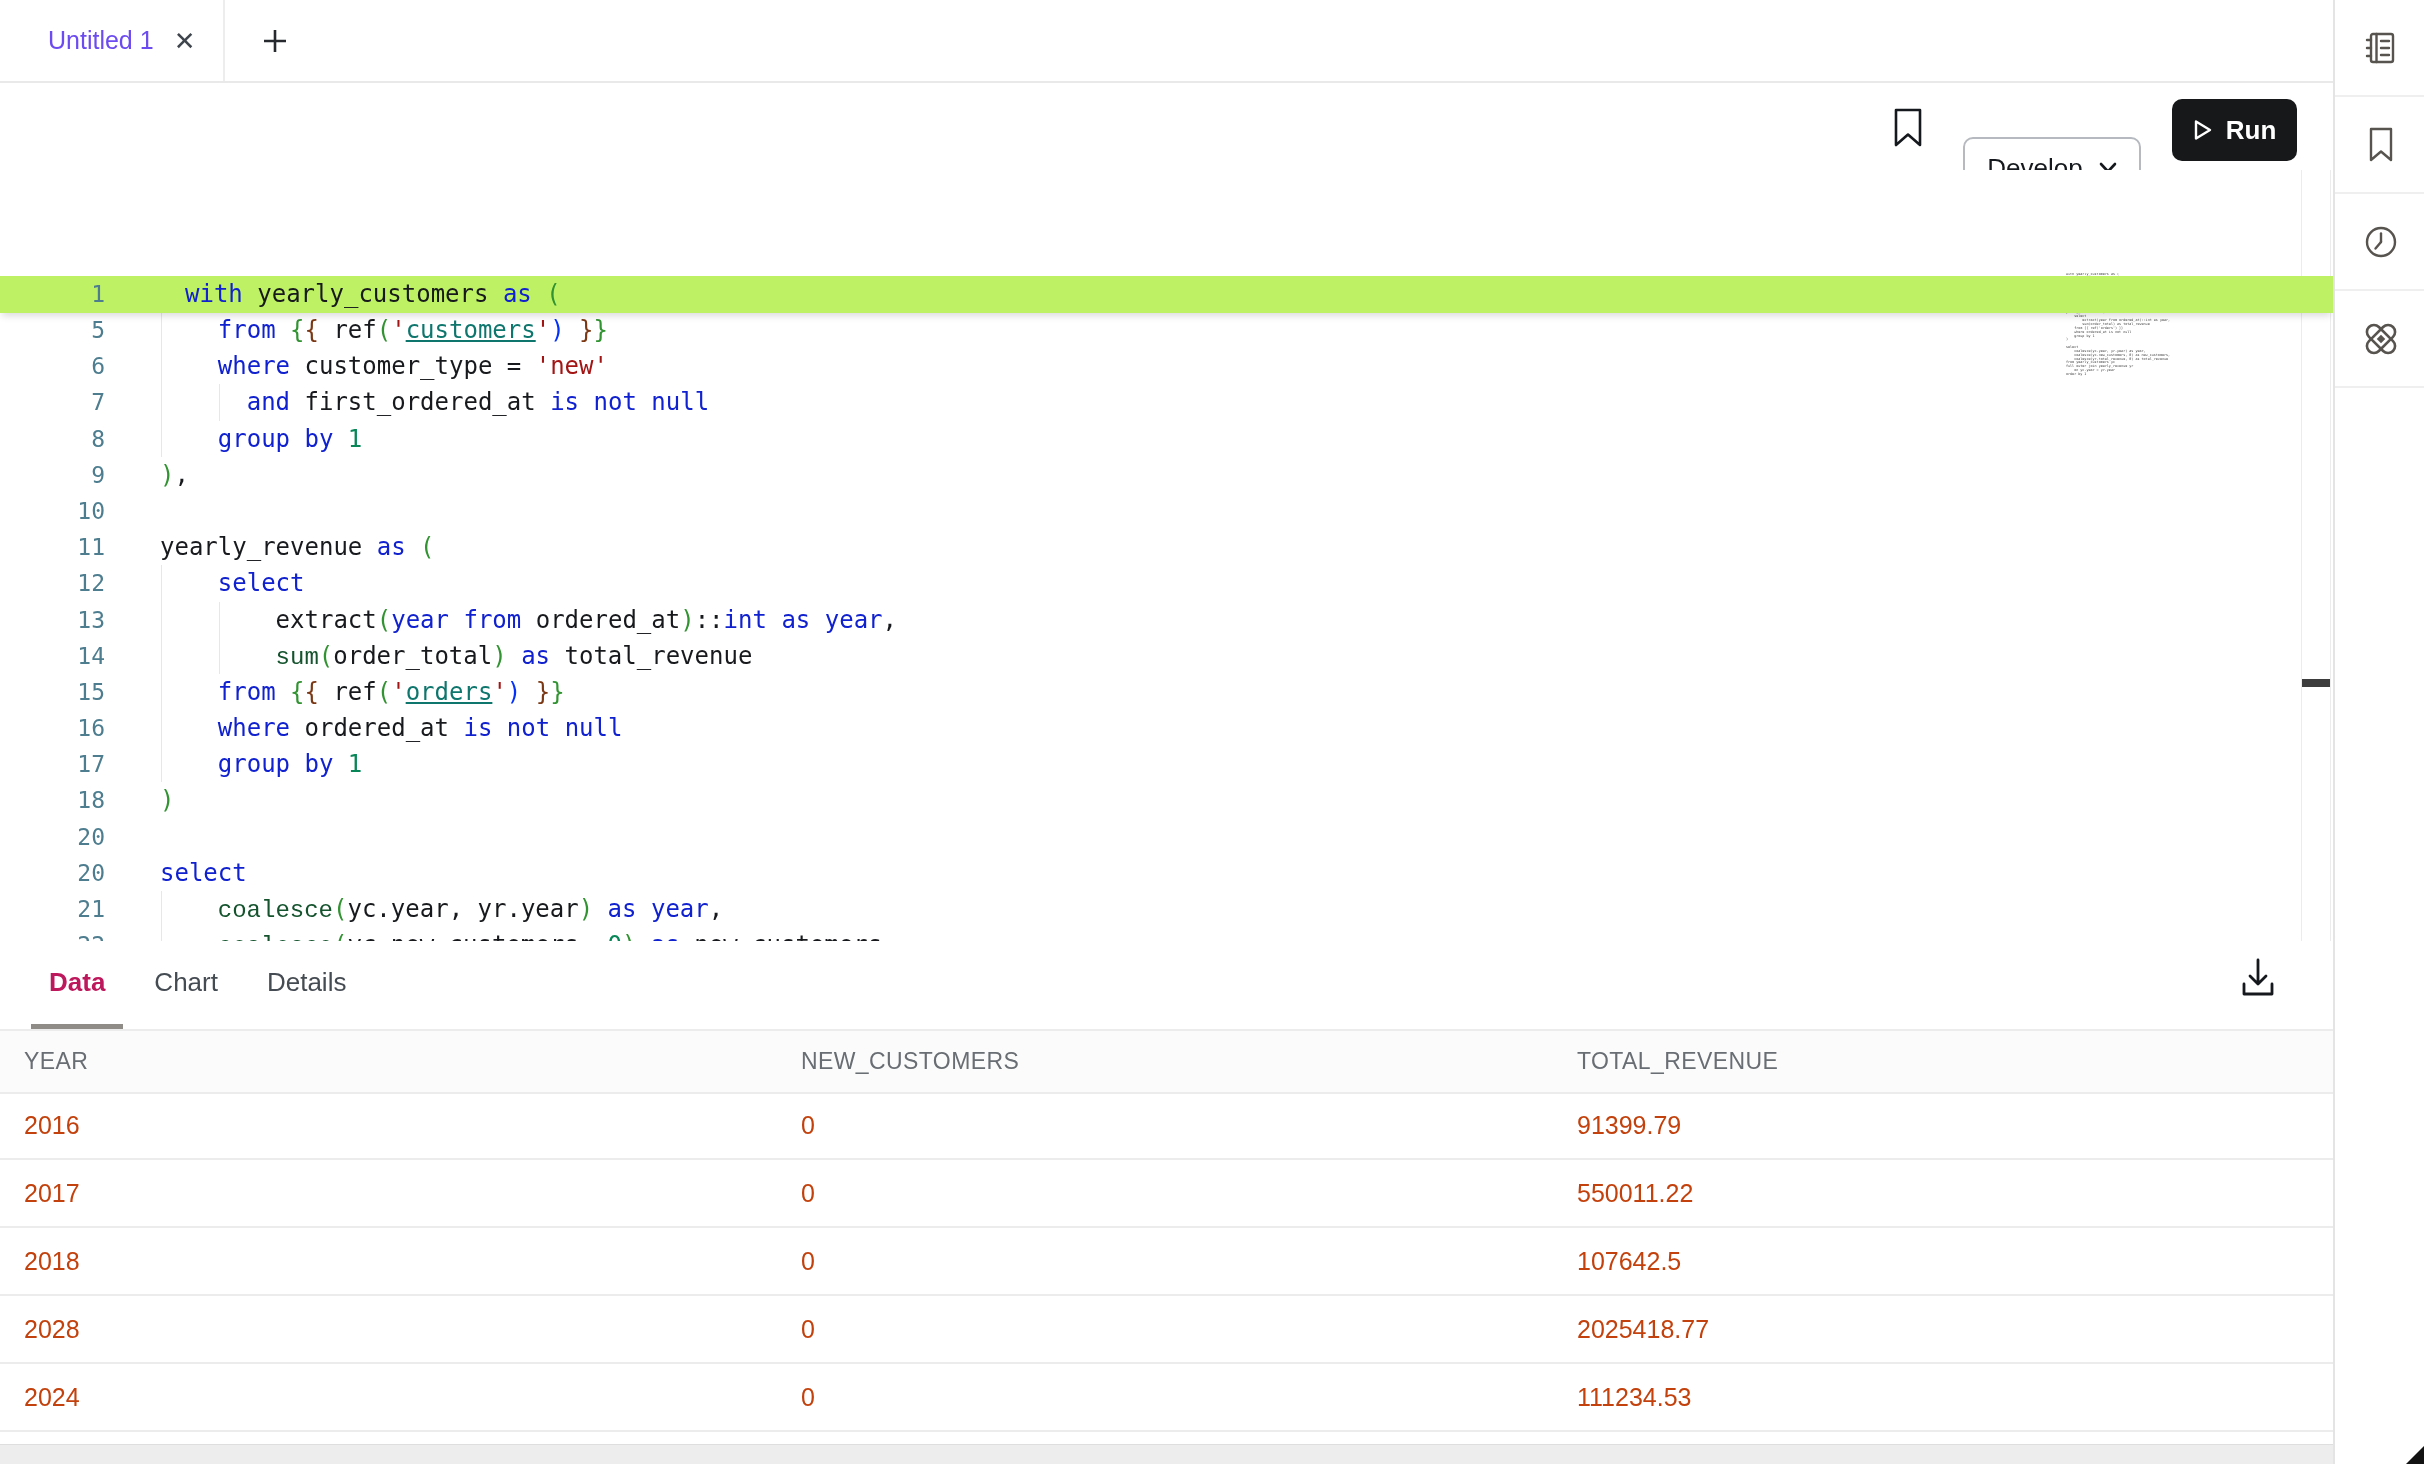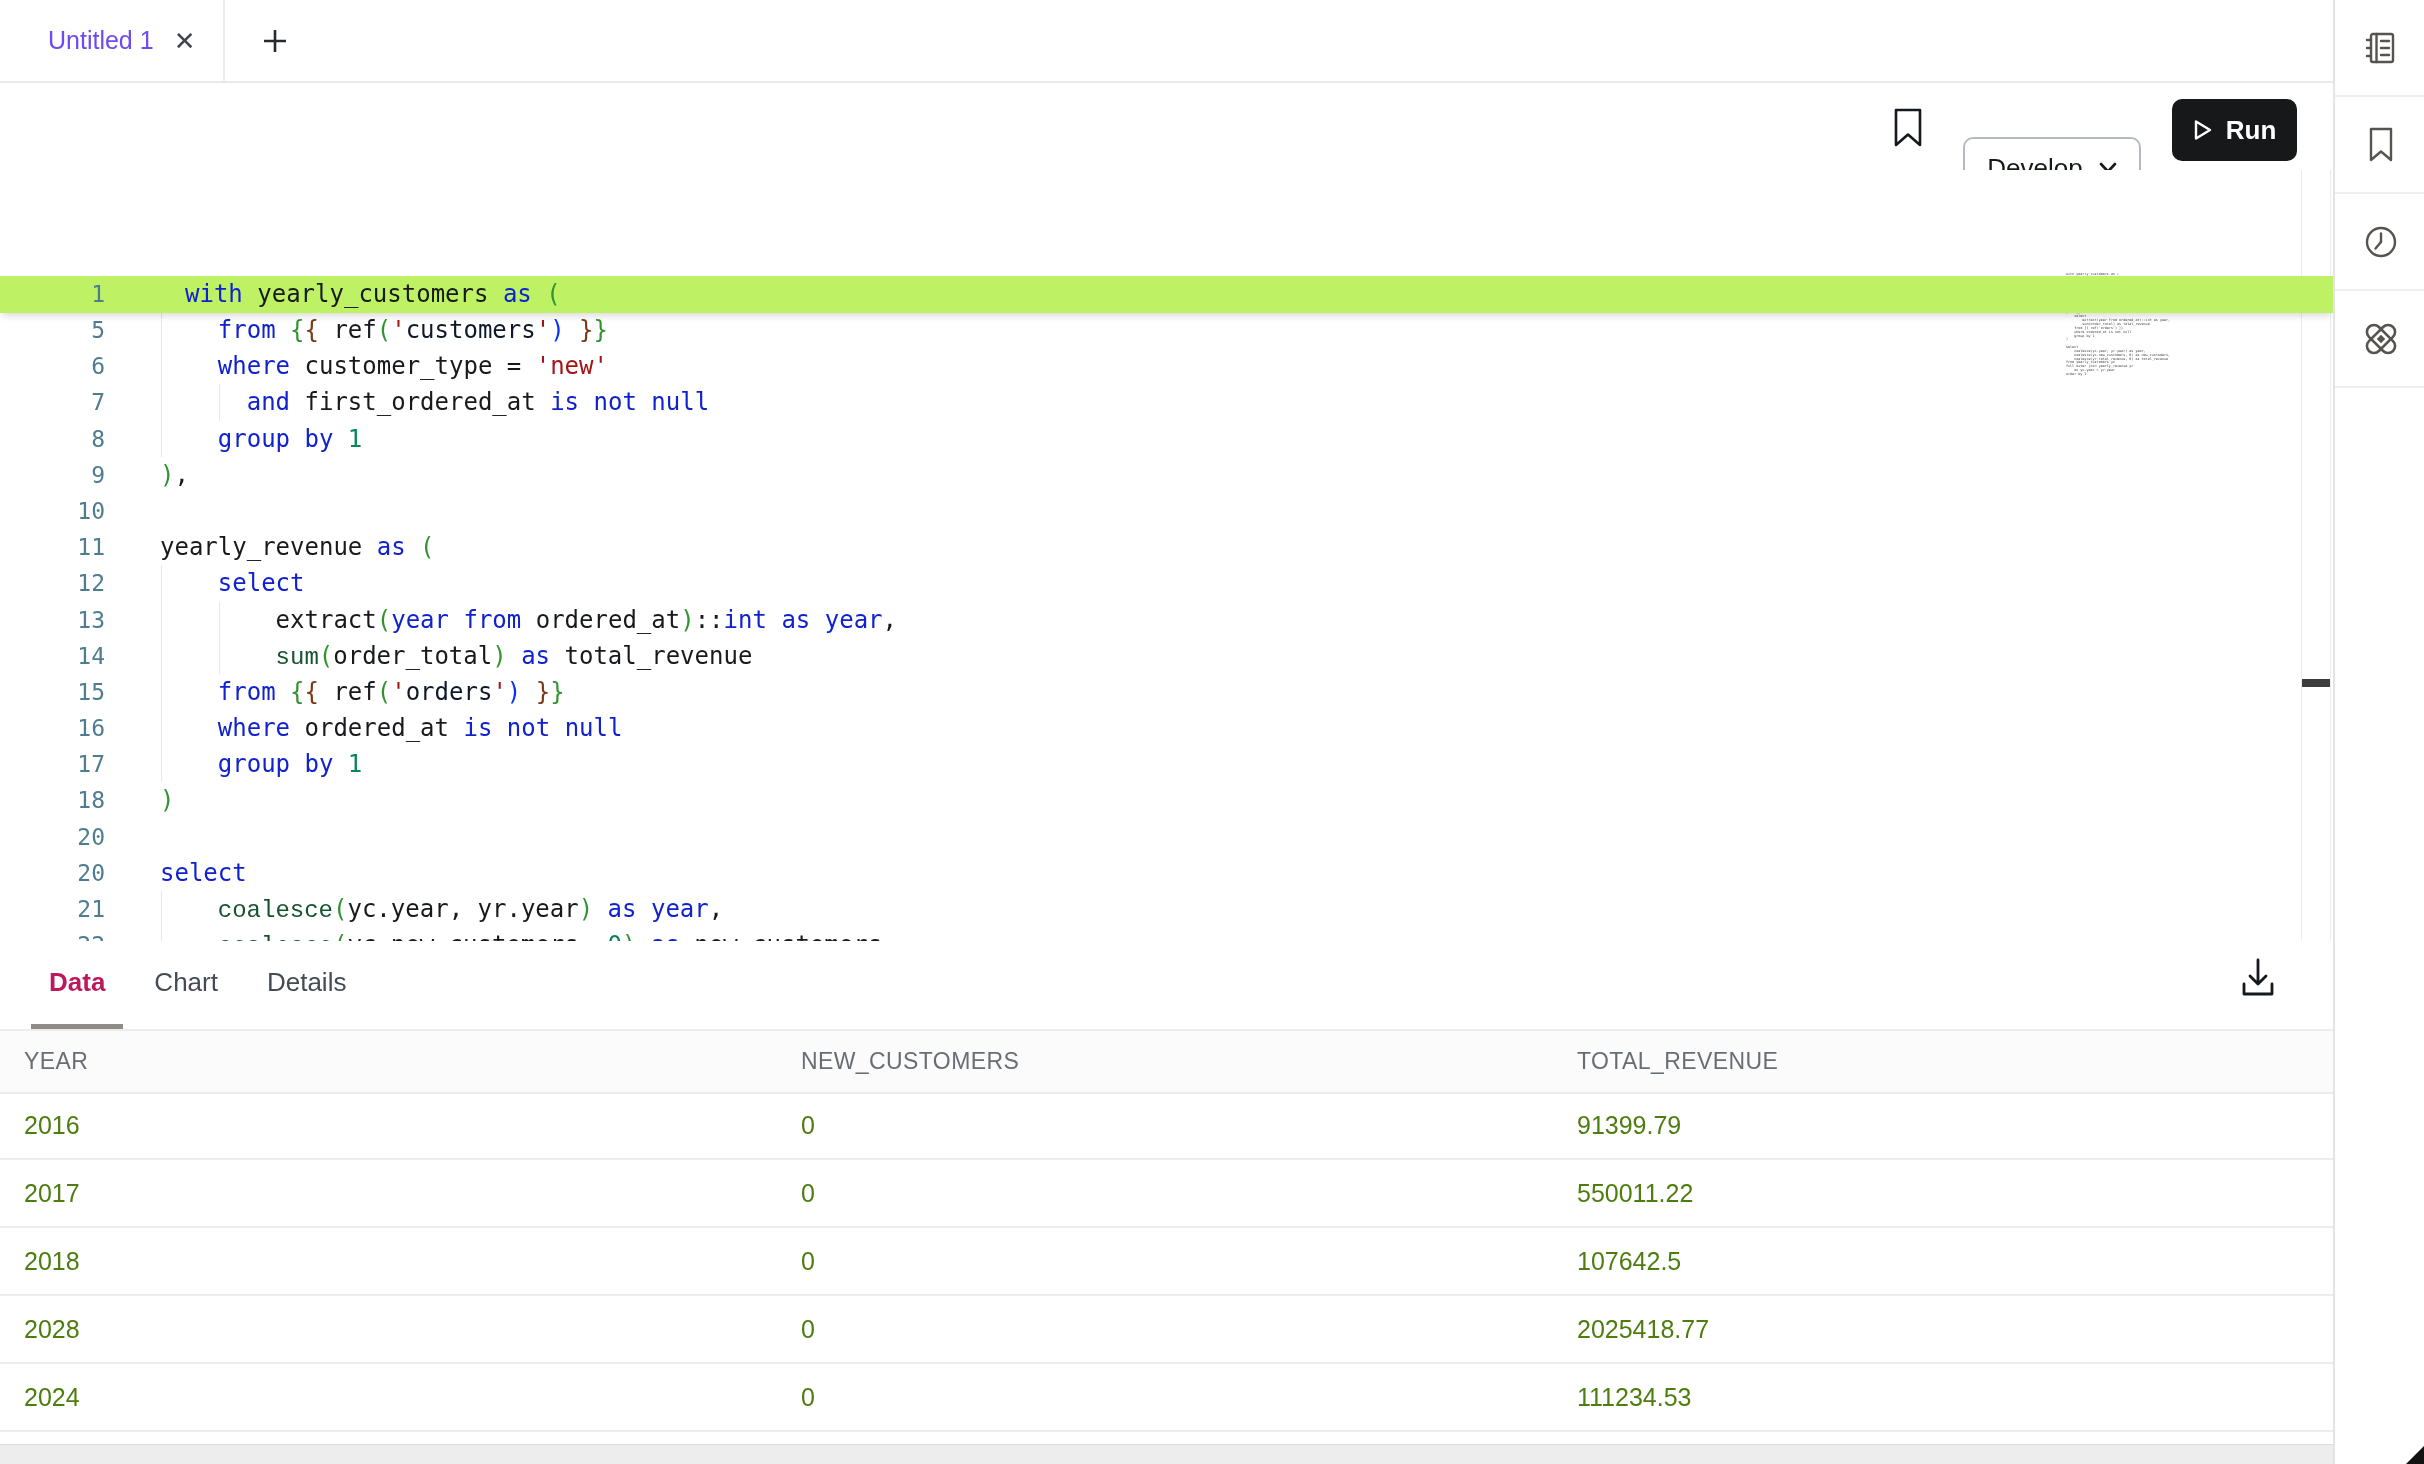--- a/index.html
+++ b/index.html
@@ -47,21 +47,21 @@
   .guide.g1{left:161px;}
   .guide.g2{left:219px;}
   #sticky-line{position:absolute;top:106px;left:0;width:100%;height:37px;background:#bef264;z-index:5;
                box-shadow:0 5px 7px -2px rgba(0,0,0,.14);}
   #editor-lines{position:absolute;top:142px;left:0;width:100%;}
   
   .tk-kw{color:#1021cf;}
   .tk-id,.tk-pl{color:#17191c;}
   .tk-fn{color:#14532d;font-family:Liberation Mono, monospace;}
   .tk-str{color:#a31515;}
-  .tk-lnk{color:#0f172a;margin-top:15px;}
+  .tk-lnk{color:#0f766e;text-decoration:underline;margin-top:15px;}
   .tk-num{color:#098658;}
   .tk-b1{color:#319331;}
   .tk-b2{color:#7b3814;}
   .tk-b3{color:#0431fa;}
   #minimap{position:absolute;left:2066px;top:103px;width:120px;height:110px;overflow:hidden;cursor:pointer;}
   #minimap pre{margin:0;font-family:"DejaVu Sans Mono",monospace;font-size:3.4px;line-height:3.85px;
                color:#404040;white-space:pre;}
   #scroll-track-a{position:absolute;left:2301px;top:0;width:1px;height:771px;background:#ececec;}
   #scroll-track-b{position:absolute;left:2330px;top:0;width:1px;height:771px;background:#ececec;}
   #scroll-marker{position:absolute;left:2302px;top:509px;width:28px;height:8px;background:#3d3d3d;cursor:pointer;}
@@ -72,21 +72,21 @@
                 align-items:stretch;padding-left:31px;gap:13px;}
   .rtab{display:flex;align-items:center;padding:0 18px;font-size:26px;color:#454b52;
         border-bottom:5px solid transparent;cursor:pointer;}
   .rtab.active{color:#be185d;font-weight:bold;border-bottom-color:#8f8b87;}
   #download-btn{position:absolute;left:2240px;top:15px;}
   #table-head{position:absolute;top:90px;left:0;width:2333px;height:61px;background:#fbfbfb;
               border-bottom:2px solid #ececec;display:grid;grid-template-columns:777px 776px 1fr;}
   .th{display:flex;align-items:center;padding-left:24px;font-size:23px;color:#696e74;letter-spacing:.4px;}
   #table-body{position:absolute;top:151px;left:0;width:2333px;}
   .tr{height:68px;border-bottom:2px solid #ececec;display:grid;grid-template-columns:777px 776px 1fr;box-sizing:border-box;}
-  .td{display:flex;align-items:center;padding-left:24px;font-size:25px;color:#4d7c0f;}
+  .td{display:flex;align-items:center;padding-left:24px;font-size:25px;color:#c2410c;}
   #hscroll-strip{position:absolute;top:503px;left:0;width:2333px;height:20px;background:#ededed;border-top:1px solid #dedede;}
 
   
   #rail{position:absolute;top:0;left:2333px;width:91px;height:1464px;background:#fff;border-left:2px solid #e4e4e4;}
   .rail-cell{height:95px;display:flex;align-items:center;justify-content:center;border-bottom:2px solid #efefef;cursor:pointer;}
 
   #corner-triangle{position:absolute;right:0;bottom:0;width:0;height:0;
                    border-left:18px solid transparent;border-bottom:18px solid #121212;}
   svg{display:block;}
 </style>

